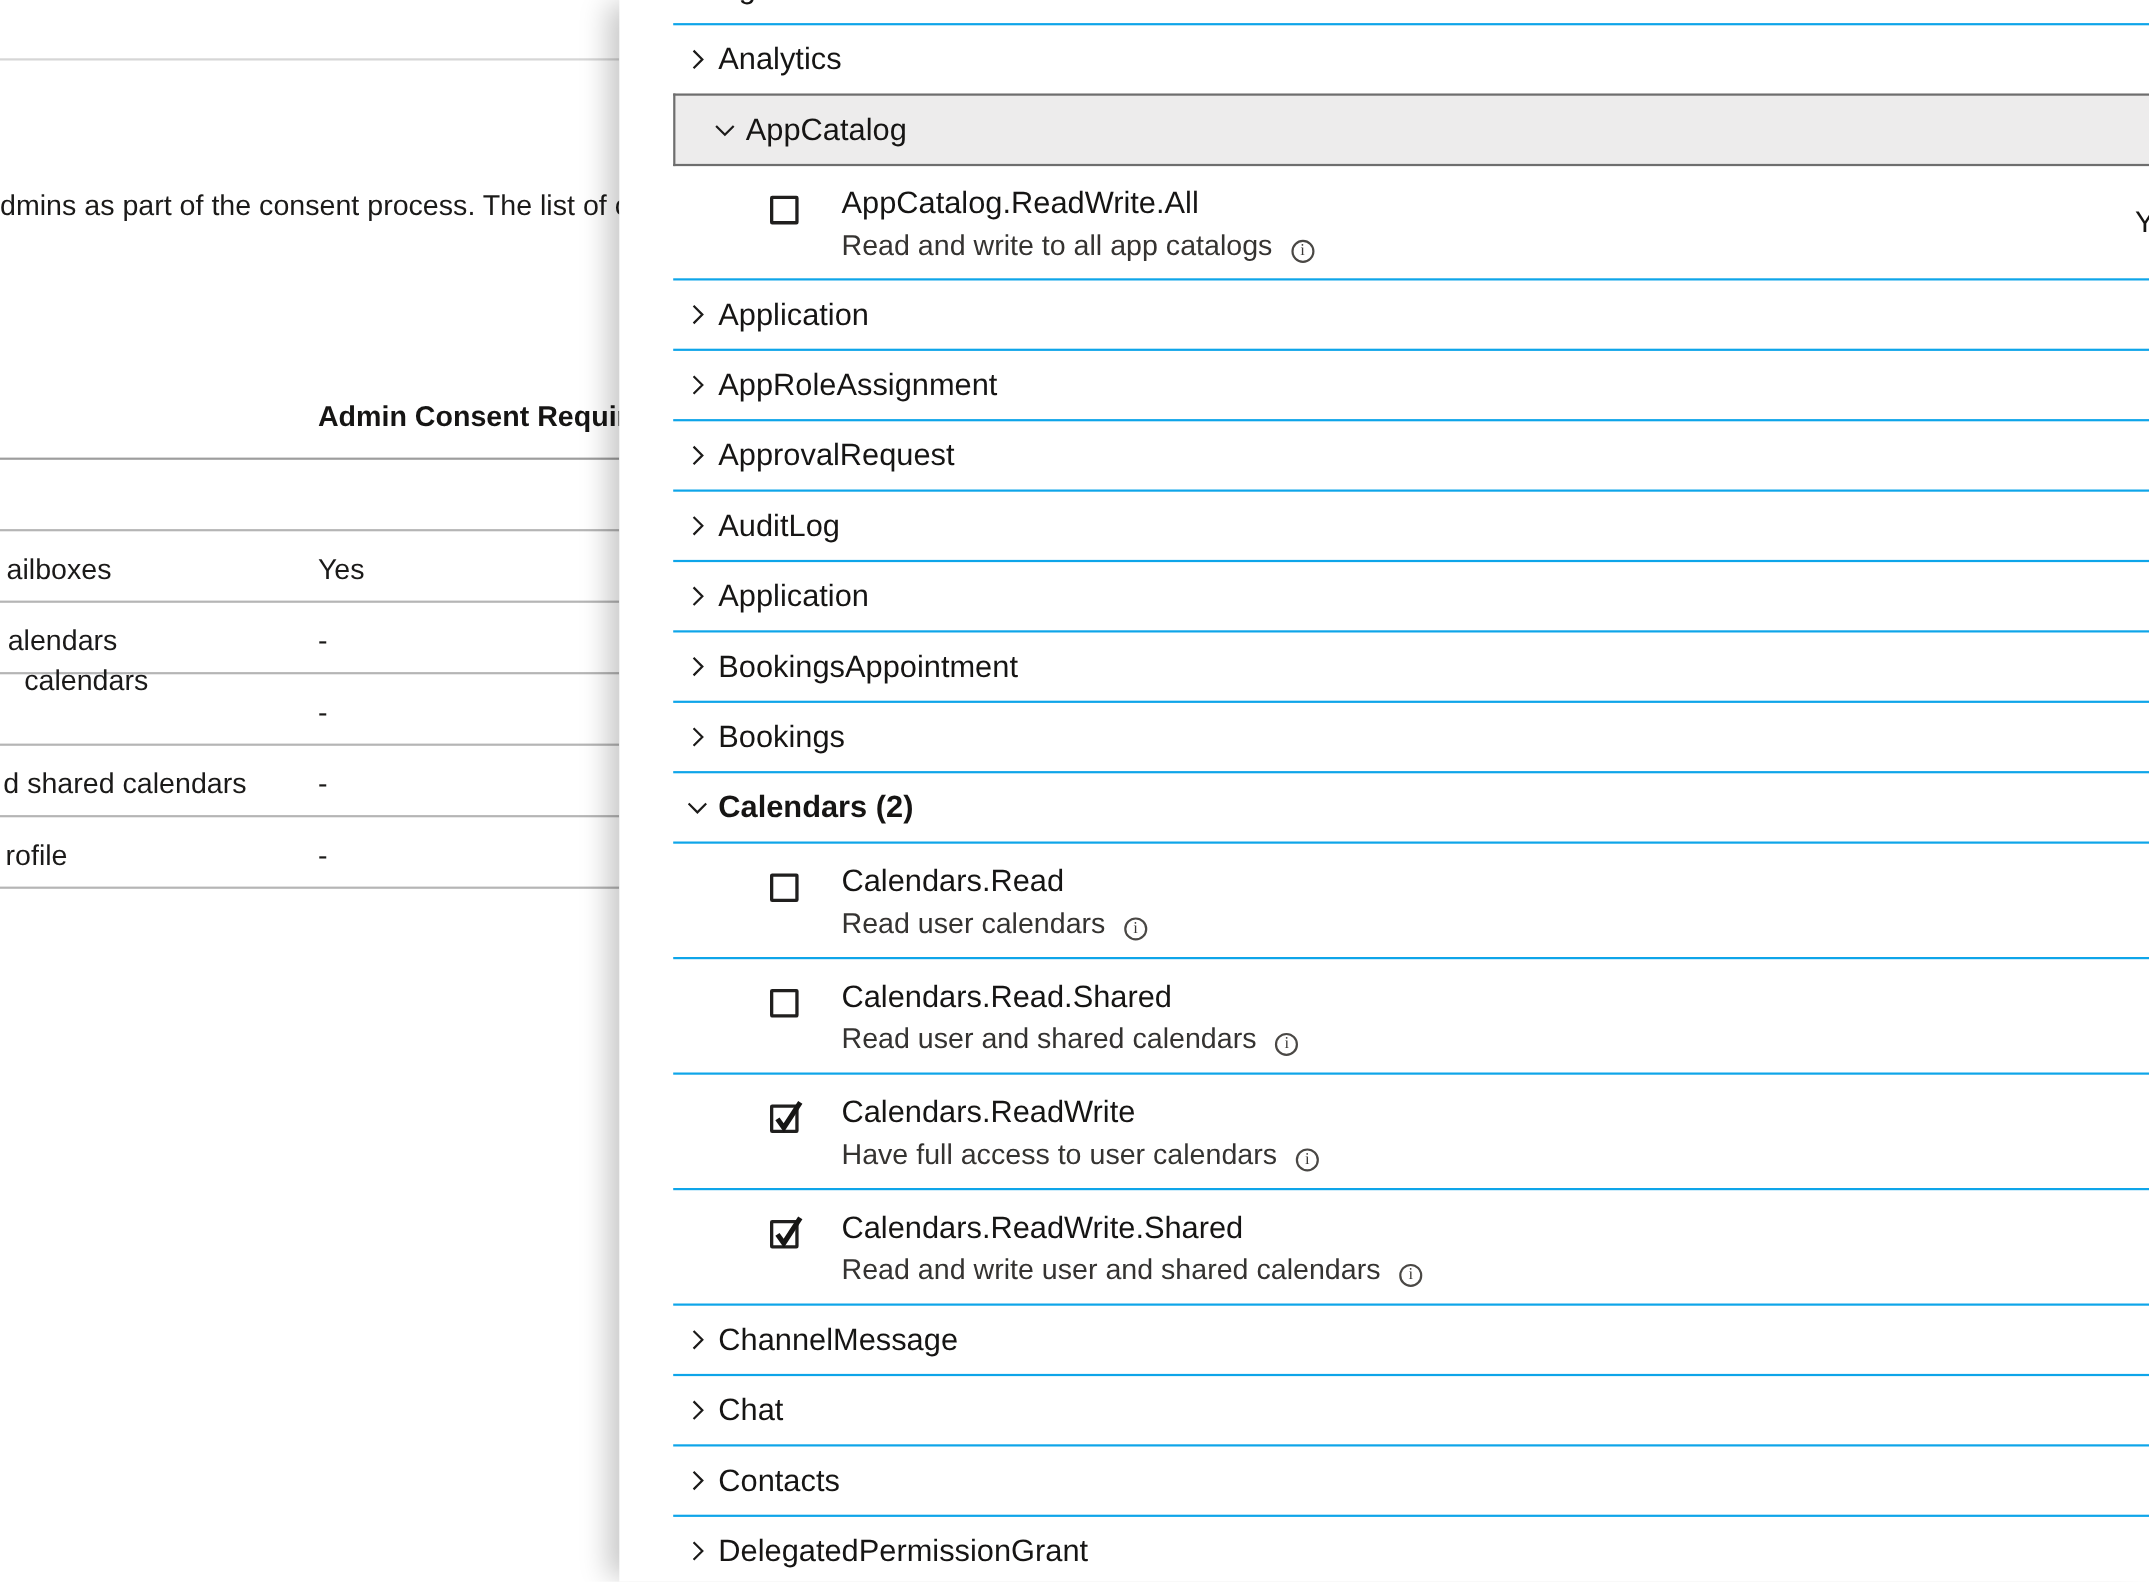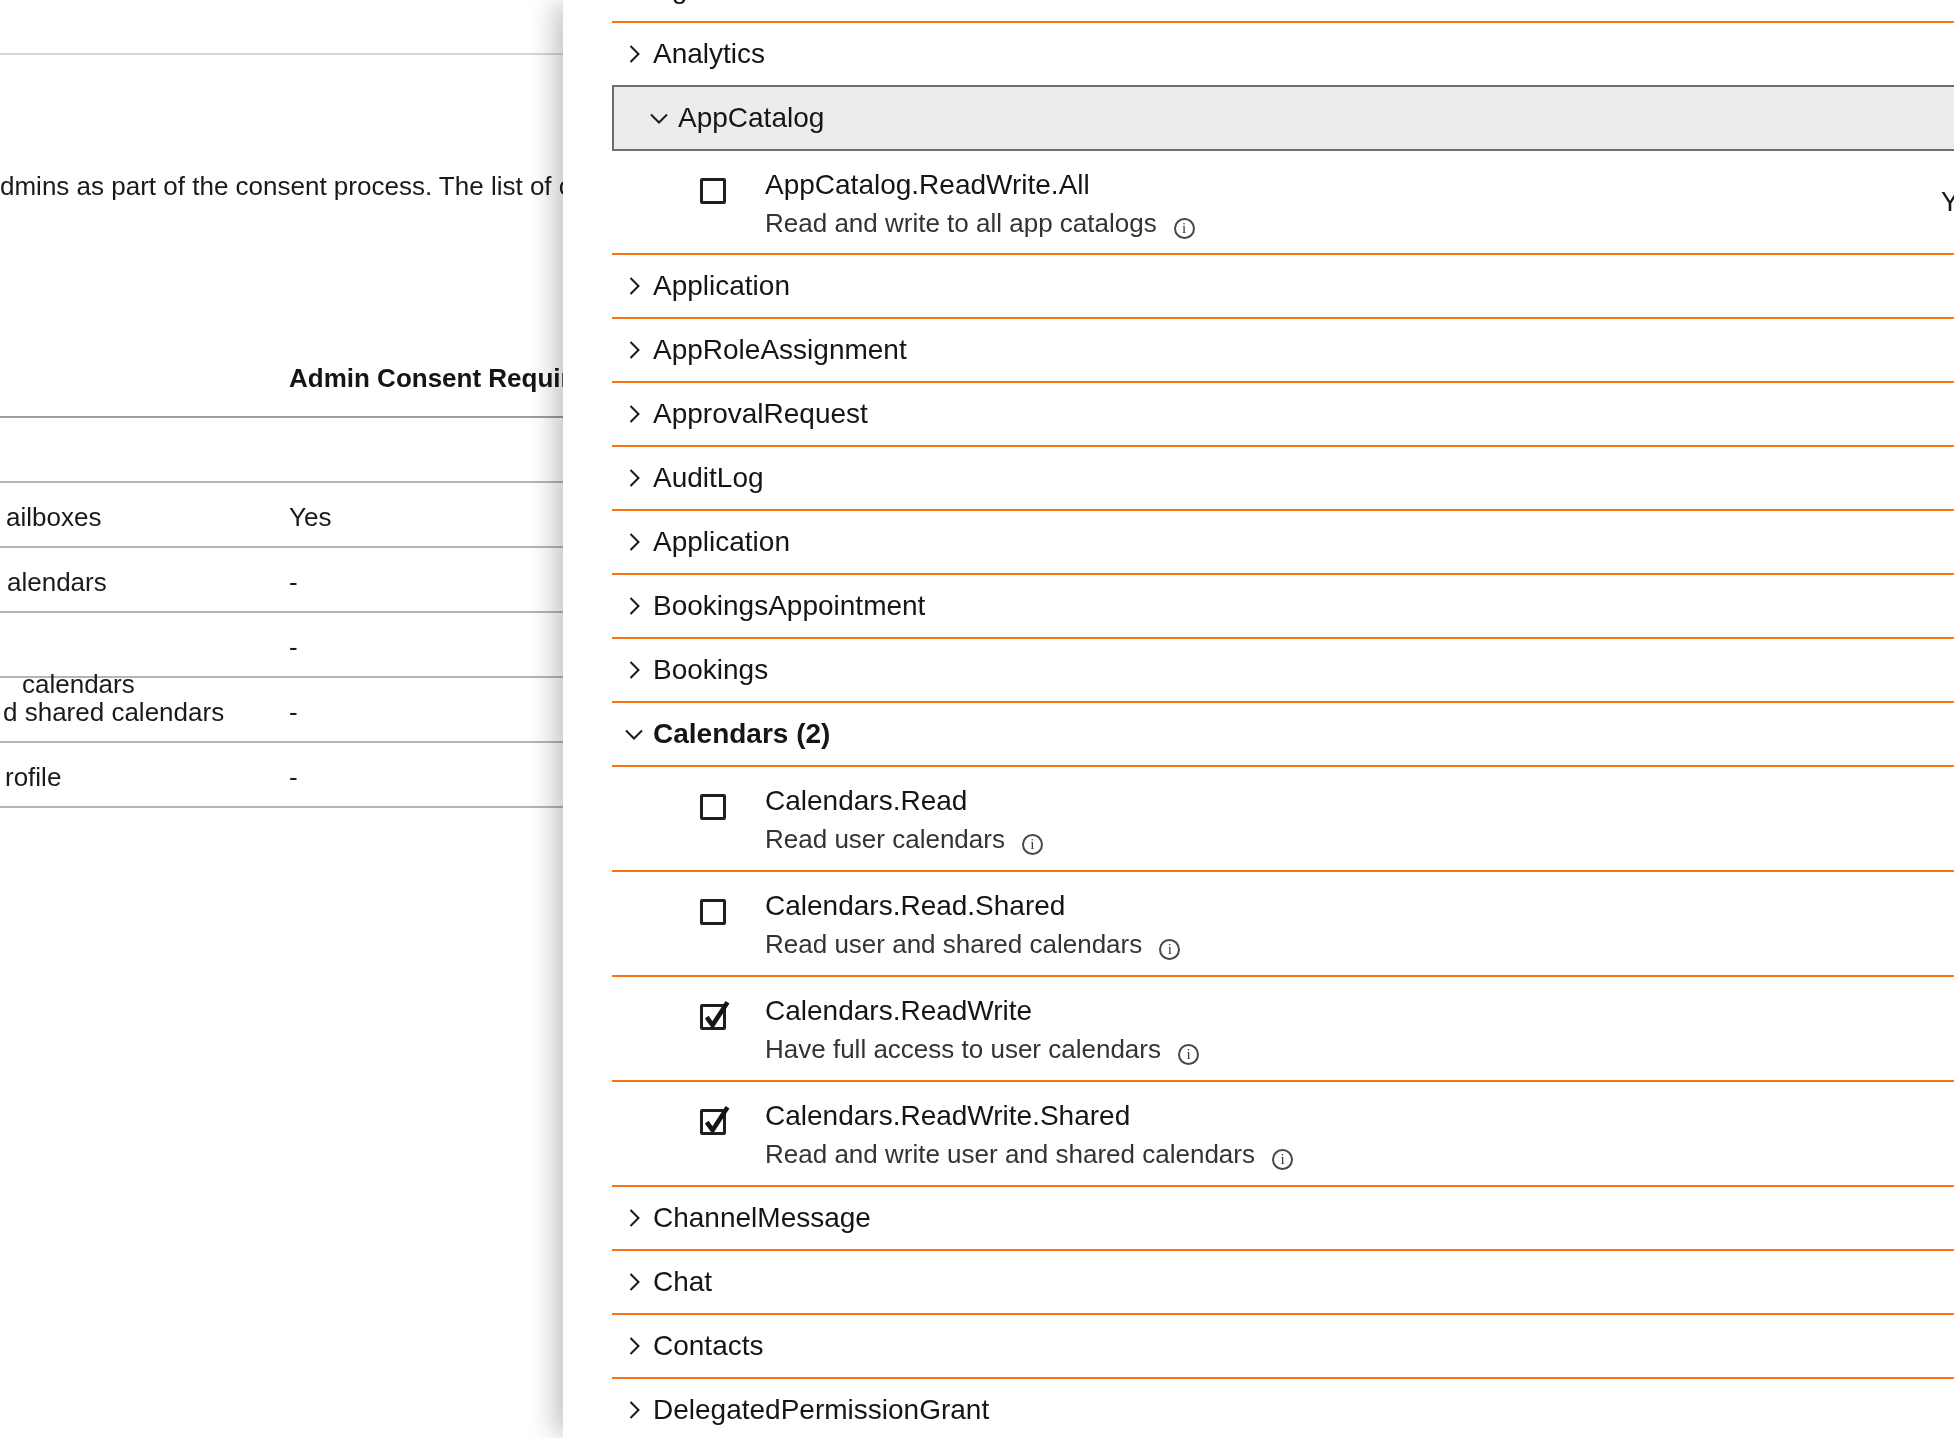--- a/index.html
+++ b/index.html
@@ -18,21 +18,21 @@
   .trow-name{position:absolute;font-size:26px;line-height:32px;white-space:nowrap;color:#1b1a19;}
   .trow-val{position:absolute;left:289px;font-size:26px;line-height:32px;white-space:nowrap;color:#1b1a19;}
 
   
   .panel{
     position:absolute;left:563px;top:0;width:1391px;height:1438px;background:#fff;
     box-shadow:-14px 0 24px -4px rgba(0,0,0,0.22);
   }
   .rows{position:absolute;left:49px;top:0;width:1342px;}
   .row{box-sizing:border-box;position:relative;}
-  .row.sep{border-top:2px solid #f97316;}
+  .row.sep{border-top:2px solid #0ea5e9;}
   .group{display:flex;align-items:center;height:64px;padding-left:10px;gap:7px;}
   .group .glabel{font-size:28px;color:#161514;white-space:nowrap;}
   .group.selected .glabel{font-weight:700;}
   .group.active{
     height:66px;background:#edecec;border:2px solid #6e6e6e;border-right:none;padding-left:33px;
   }
   .chev{width:24px;height:24px;flex:0 0 24px;display:inline-flex;align-items:center;justify-content:center;}
   .chev svg{display:block;}
   .row.expanded .chev svg{transform:rotate(90deg);}
   
@@ -73,21 +73,21 @@
   <div class="hline" style="top:546px"></div>
   <div class="hline" style="top:611px"></div>
   <div class="hline" style="top:676px"></div>
   <div class="hline" style="top:741px"></div>
   <div class="hline" style="top:806px"></div>
 
   <span class="trow-name" style="left:6px;top:501px">ailboxes</span>
   <span class="trow-val" style="top:501px">Yes</span>
   <span class="trow-name" style="left:7px;top:566px">alendars</span>
   <span class="trow-val" style="top:566px">-</span>
-  <span class="trow-name" style="left:22px;top:668px">calendars</span>
+  <span class="trow-name" style="left:22px;top:602px">calendars</span>
   <span class="trow-val" style="top:631px">-</span>
   <span class="trow-name" style="left:3px;top:696px">d shared calendars</span>
   <span class="trow-val" style="top:696px">-</span>
   <span class="trow-name" style="left:5px;top:761px">rofile</span>
   <span class="trow-val" style="top:761px">-</span>
 </div>
 
 <div class="panel">
   <div class="rows">
 

